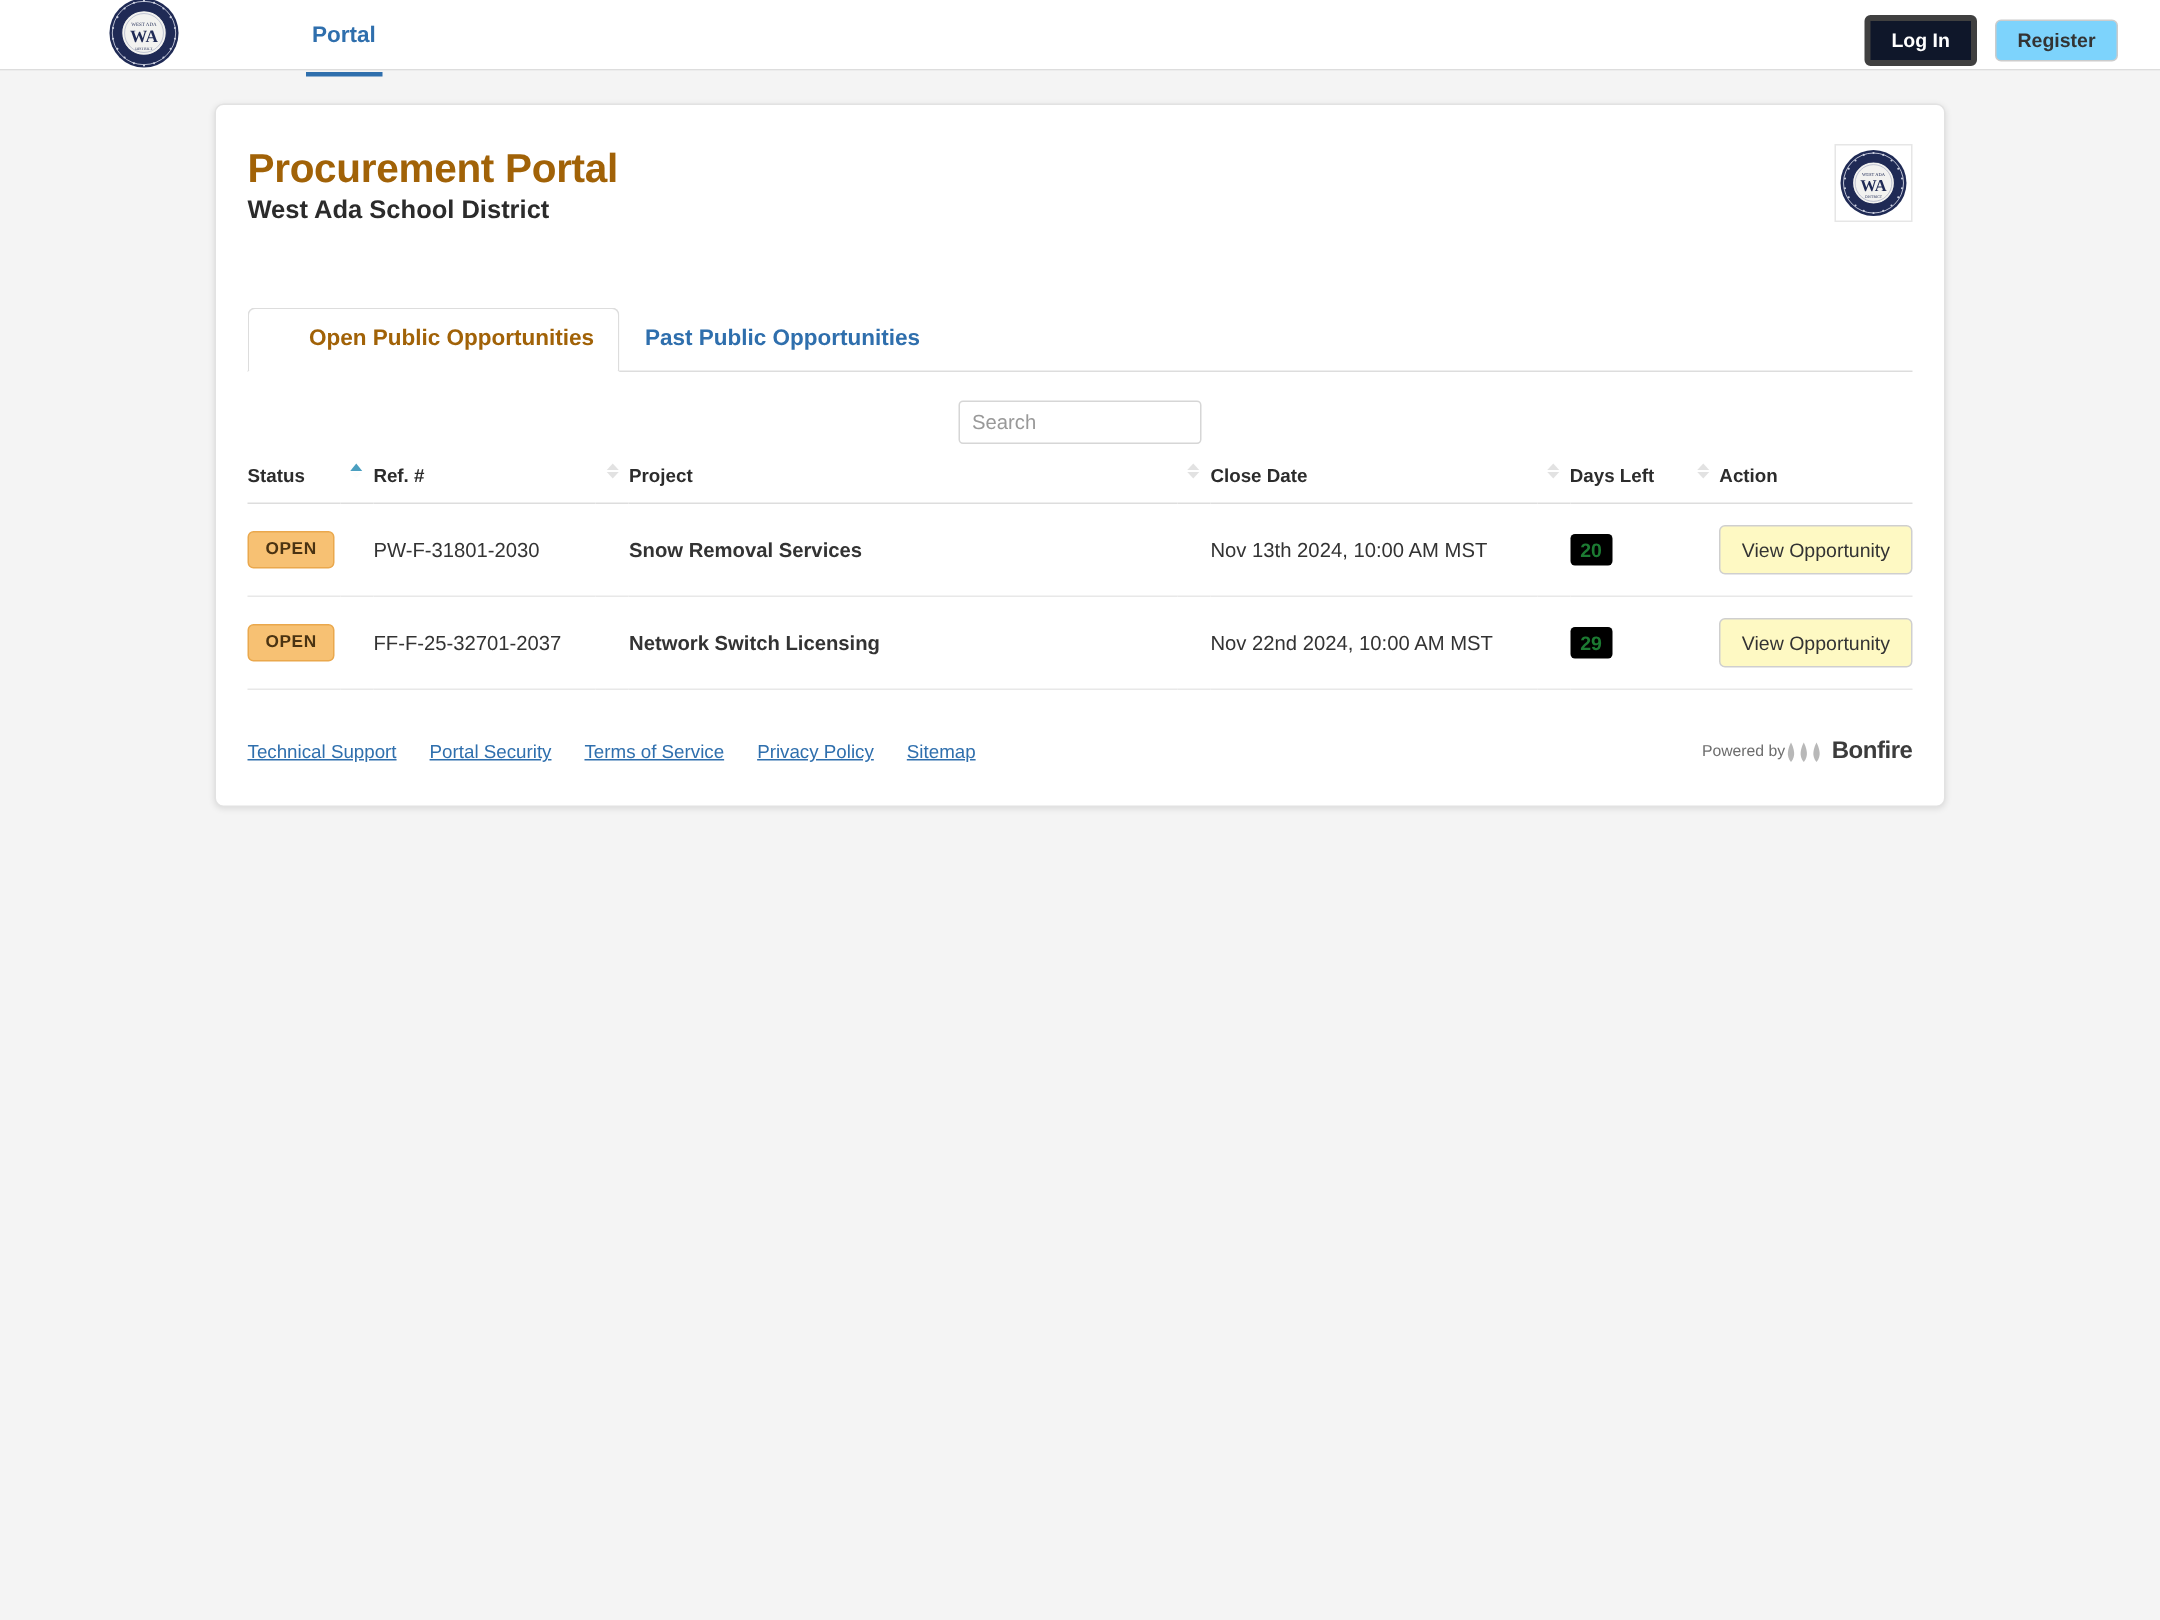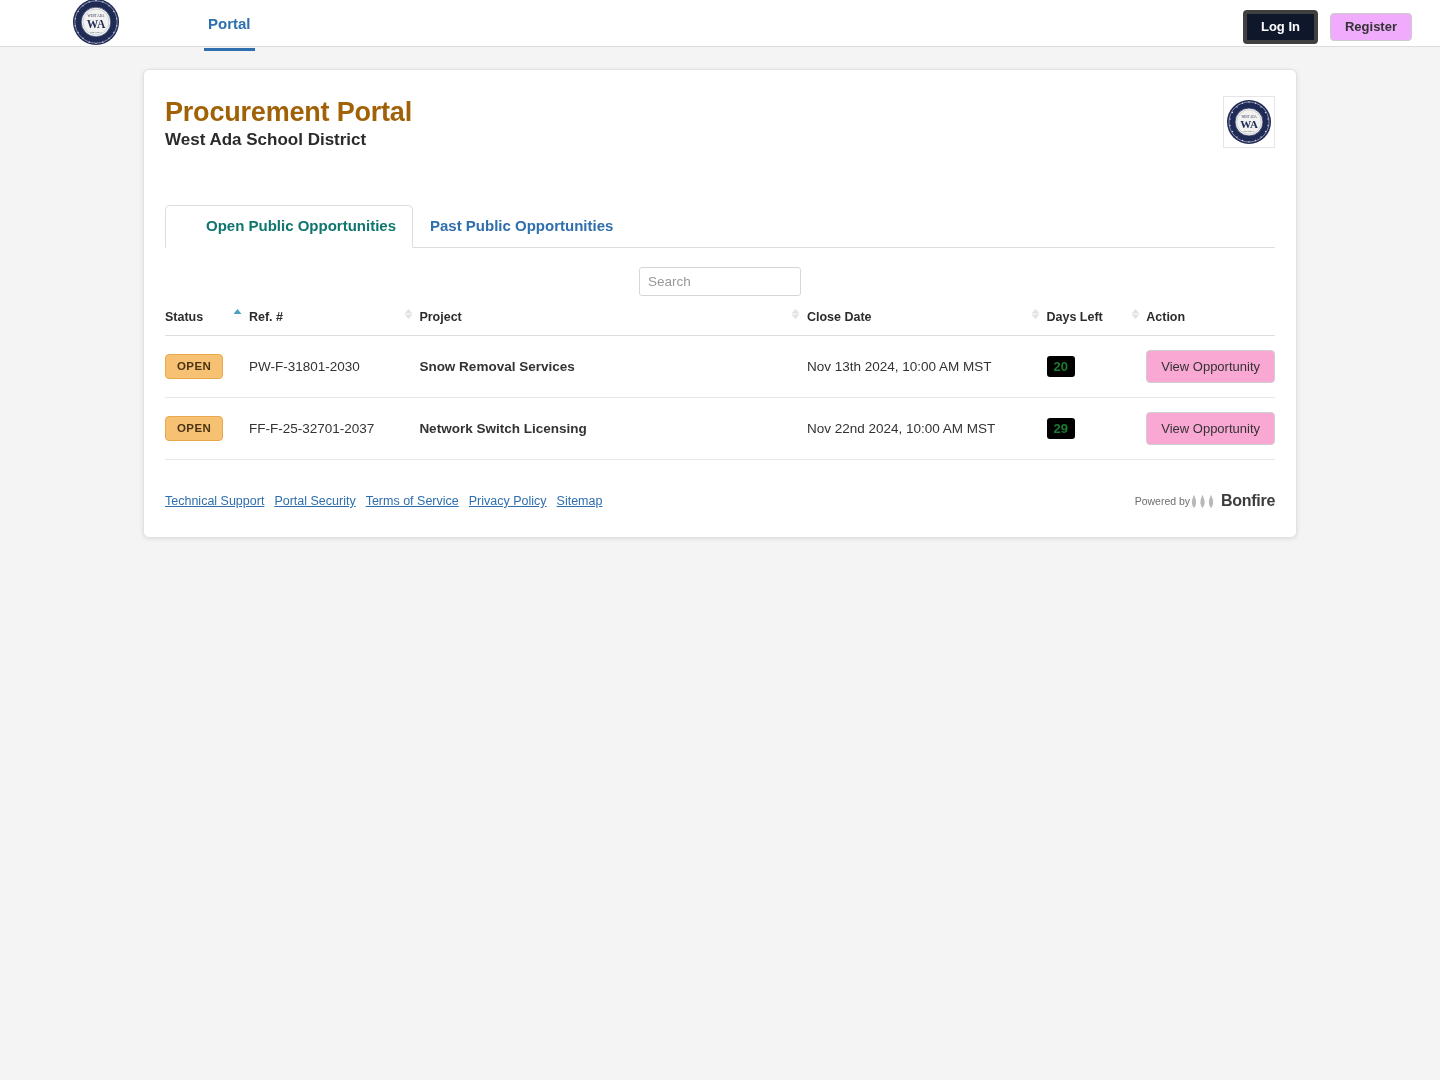--- a/index.html
+++ b/index.html
@@ -73,21 +73,21 @@
     color: #ffffff;
     font-size: 13px;
     font-weight: bold;
     padding: 6px 14px;
     border-radius: 4px;
     cursor: pointer;
     line-height: 14px;
     font-family: "Liberation Sans", sans-serif;
   }
   .btn-register {
-    background: #f0abfc;
+    background: #7dd3fc;
     border: 1px solid #cccccc;
     color: #333333;
     font-size: 13px;
     font-weight: bold;
     padding: 6px 14px;
     border-radius: 4px;
     cursor: pointer;
     line-height: 14px;
     font-family: "Liberation Sans", sans-serif;
   }
@@ -150,21 +150,21 @@
     padding: 11px 16px 12px 16px;
     cursor: pointer;
     color: #2f6fad;
     position: relative;
     top: 1px;
     border: 1px solid transparent;
     border-radius: 5px 5px 0 0;
     line-height: 18px;
   }
   .tab.active {
-    color: #0f766e;
+    color: #a16207;
     background: #ffffff;
     border-color: #dddddd;
     border-bottom-color: #ffffff;
     padding-left: 40px;
   }
 
   
   .search-row {
     display: flex;
     justify-content: center;
@@ -250,42 +250,42 @@
     display: inline-block;
     background: #000000;
     color: #1c7a32;
     font-weight: bold;
     font-size: 13px;
     padding: 3px 7px;
     border-radius: 3px;
     line-height: 15px;
   }
   .btn-view {
-    background: #f9a8d4;
+    background: #fef9c3;
     border: 1px solid #cfcfcf;
     border-radius: 4px;
     color: #333333;
     font-size: 13px;
     padding: 8px 14px;
     cursor: pointer;
     white-space: nowrap;
     font-family: "Liberation Sans", sans-serif;
     line-height: 15px;
   }
 
   
   .card-footer {
     display: flex;
     align-items: center;
     justify-content: space-between;
     padding: 33px 0 28px 0;
   }
   .footer-links {
     display: flex;
-    gap: 10px;
+    gap: 22px;
   }
   .footer-links a {
     color: #2f6fad;
     font-size: 12.5px;
     text-decoration: underline;
     cursor: pointer;
   }
   .powered {
     display: flex;
     flex-direction: row;

